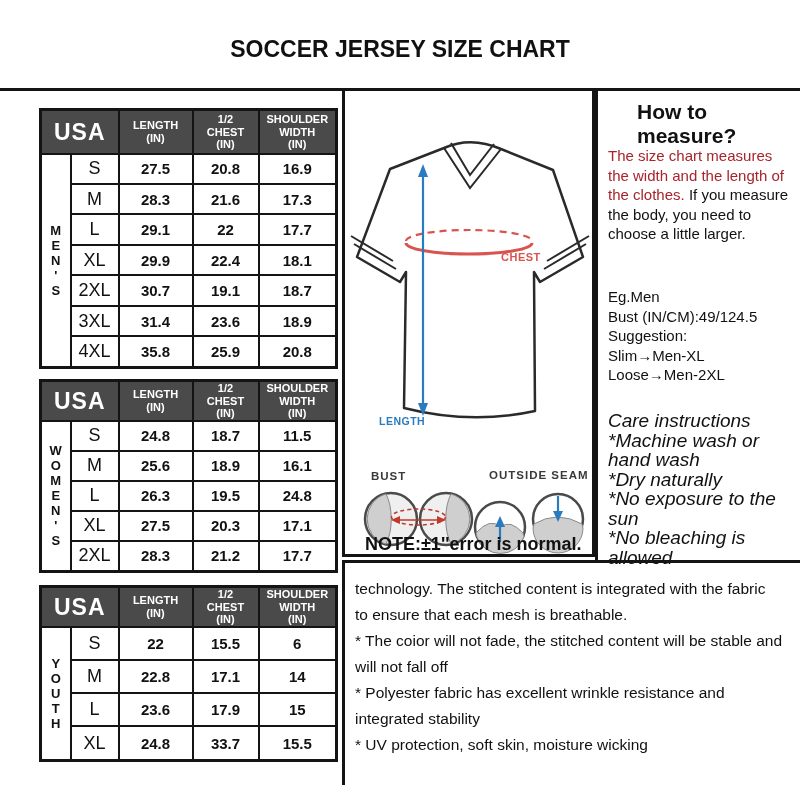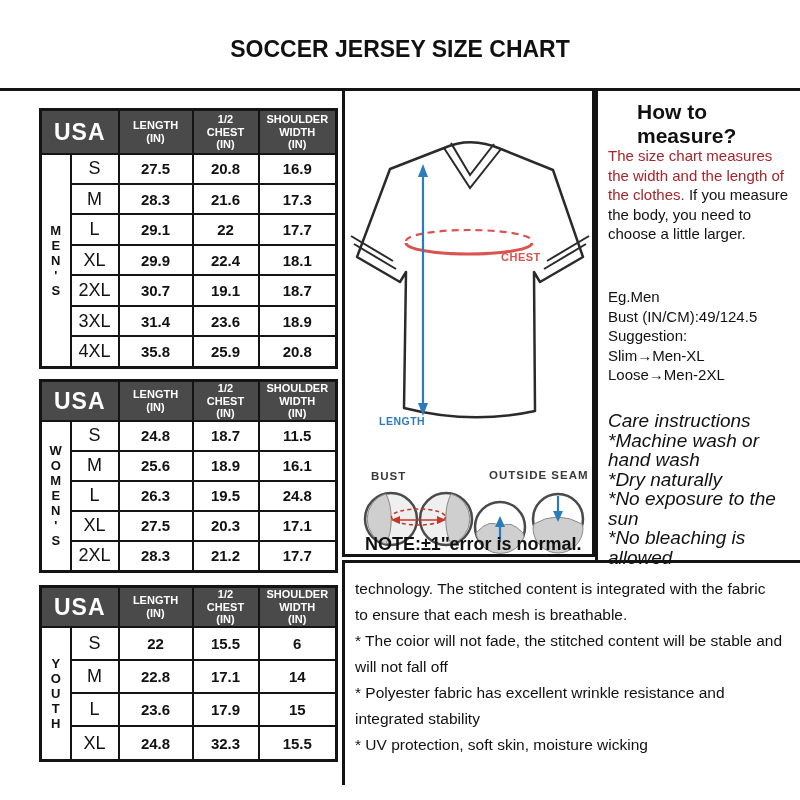--- a/index.html
+++ b/index.html
@@ -259,21 +259,21 @@
       </tr>
       <tr>
         <td class="sz">L</td>
         <td class="val">23.6</td>
         <td class="val">17.9</td>
         <td class="val">15</td>
       </tr>
       <tr>
         <td class="sz">XL</td>
         <td class="val">24.8</td>
-        <td class="val">32.3</td>
+        <td class="val">33.7</td>
         <td class="val">15.5</td>
       </tr>
     </tbody>
   </table>
 
   <div class="diagram-box">
     <svg width="247" height="463" viewBox="0 0 247 463">
 
       <g>
         <path class="shirt" d="M 99,57

